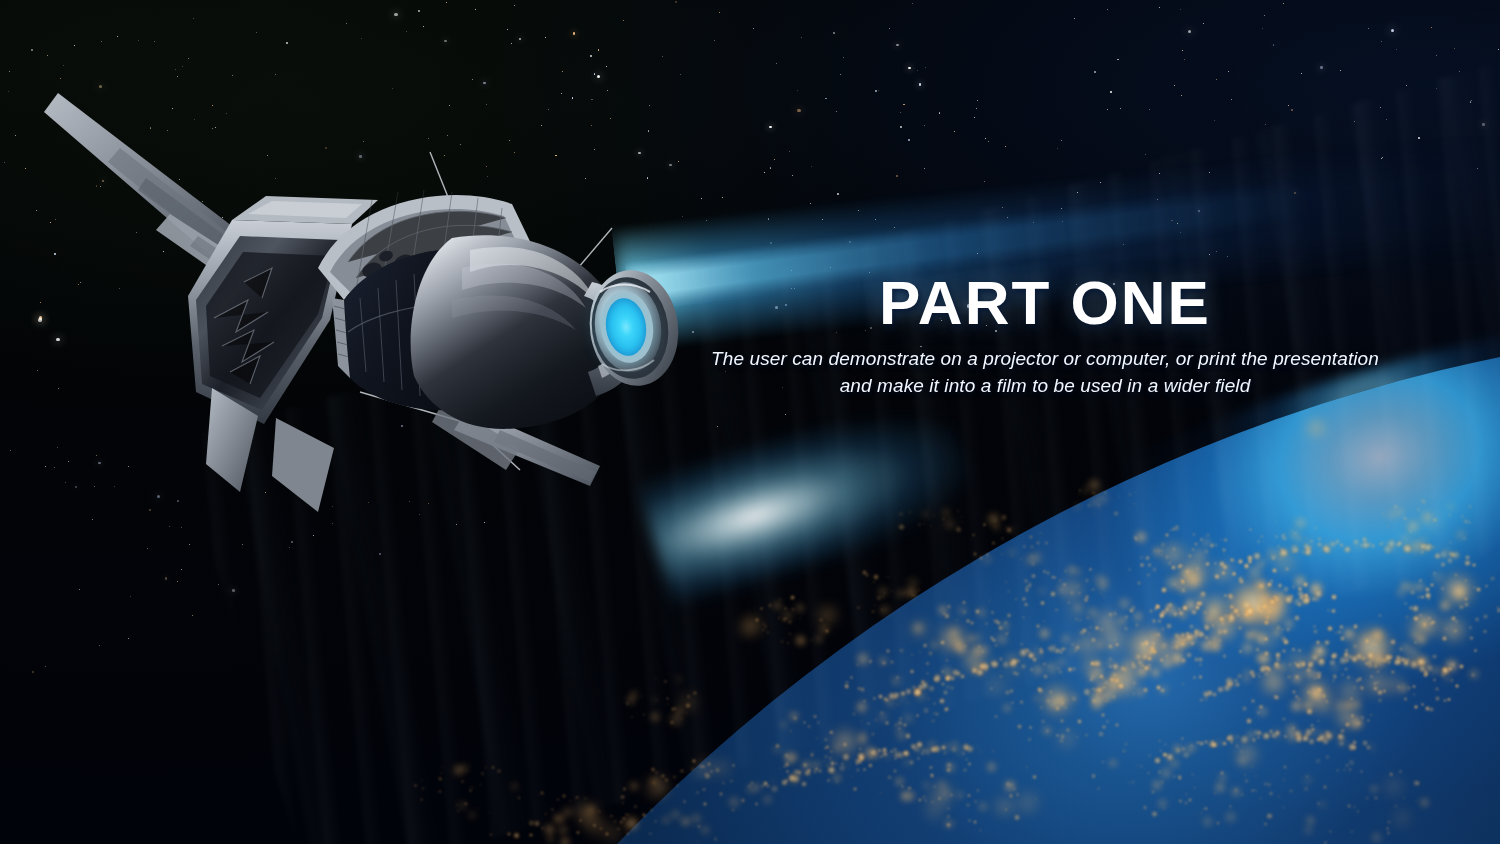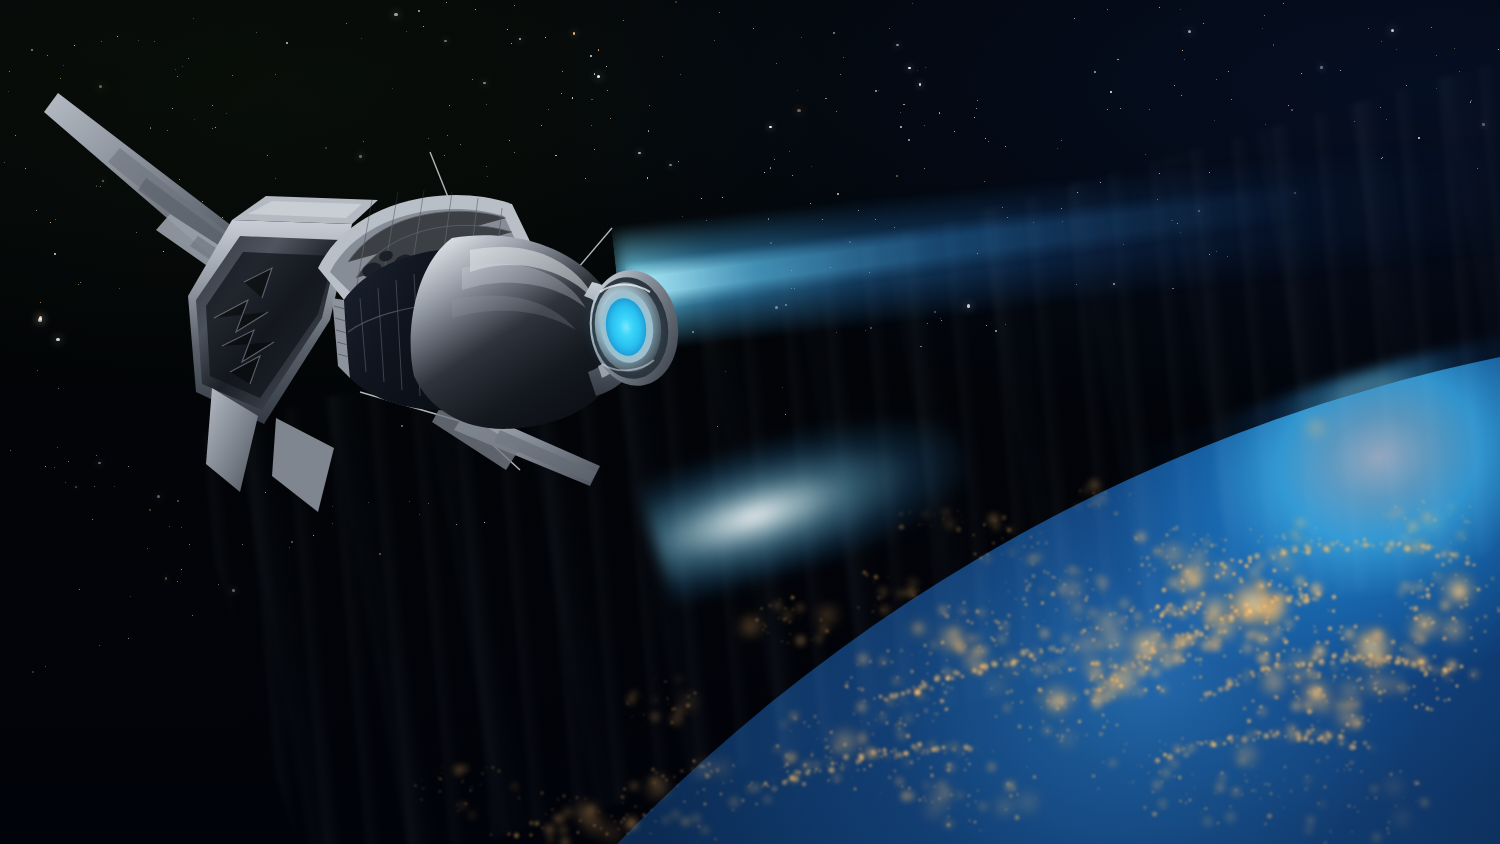--- a/index.html
+++ b/index.html
@@ -2564,15 +2564,21 @@
       <ellipse cx="626" cy="327" rx="20" ry="29" fill="url(#nozzleGlow)" transform="rotate(-8 626 327)"></ellipse>
       <ellipse cx="626" cy="327" rx="26" ry="36" fill="#46d8fb" opacity="0.40" transform="rotate(-8 626 327)" filter="url(#softGlow)"></ellipse>
 
       <path d="M600,292 C614,282 634,282 650,292" stroke="#f2f6fa" stroke-width="2.2" fill="none" opacity="0.75"></path>
       <path d="M602,364 C618,374 640,372 654,360" stroke="#e3e9f0" stroke-width="1.8" fill="none" opacity="0.5"></path>
     </g>
 
   </svg>
 
   <div class="text-block">
+    <h1 class="part-title">PART ONE</h1>
+    <p class="sub-title">
+      <span>The user can demonstrate on a projector or computer, or print the presentation</span>
+      <br>
+      <span>and make it into a film to be used in a wider field</span>
+    </p>
   </div>
 
 </div>
 
 </body></html>

